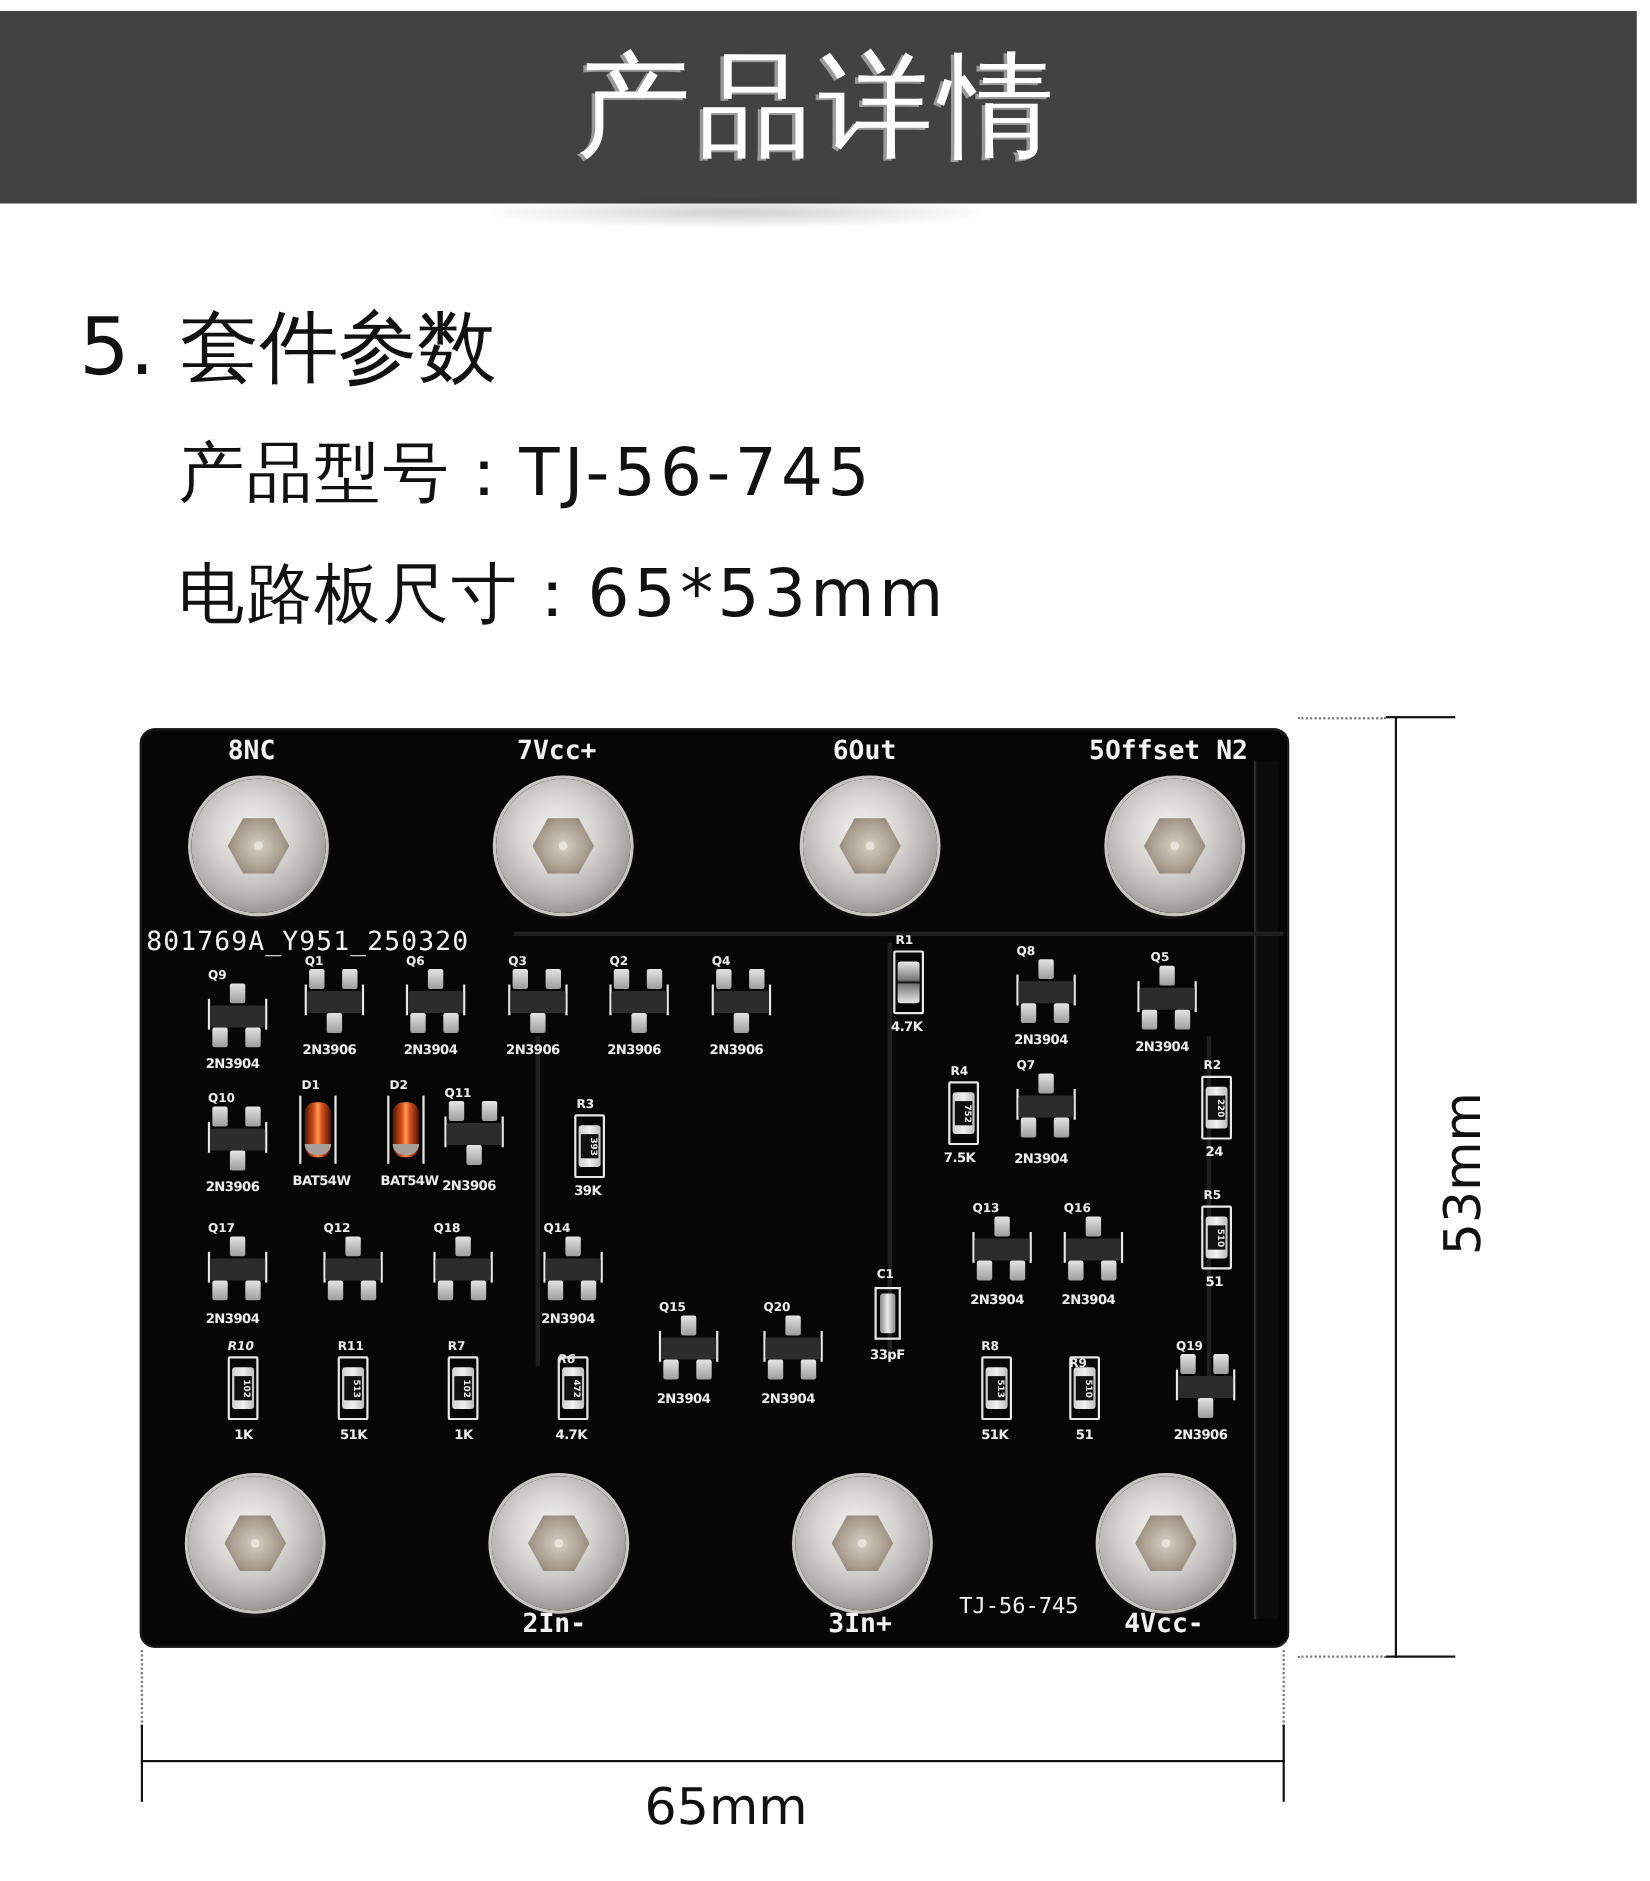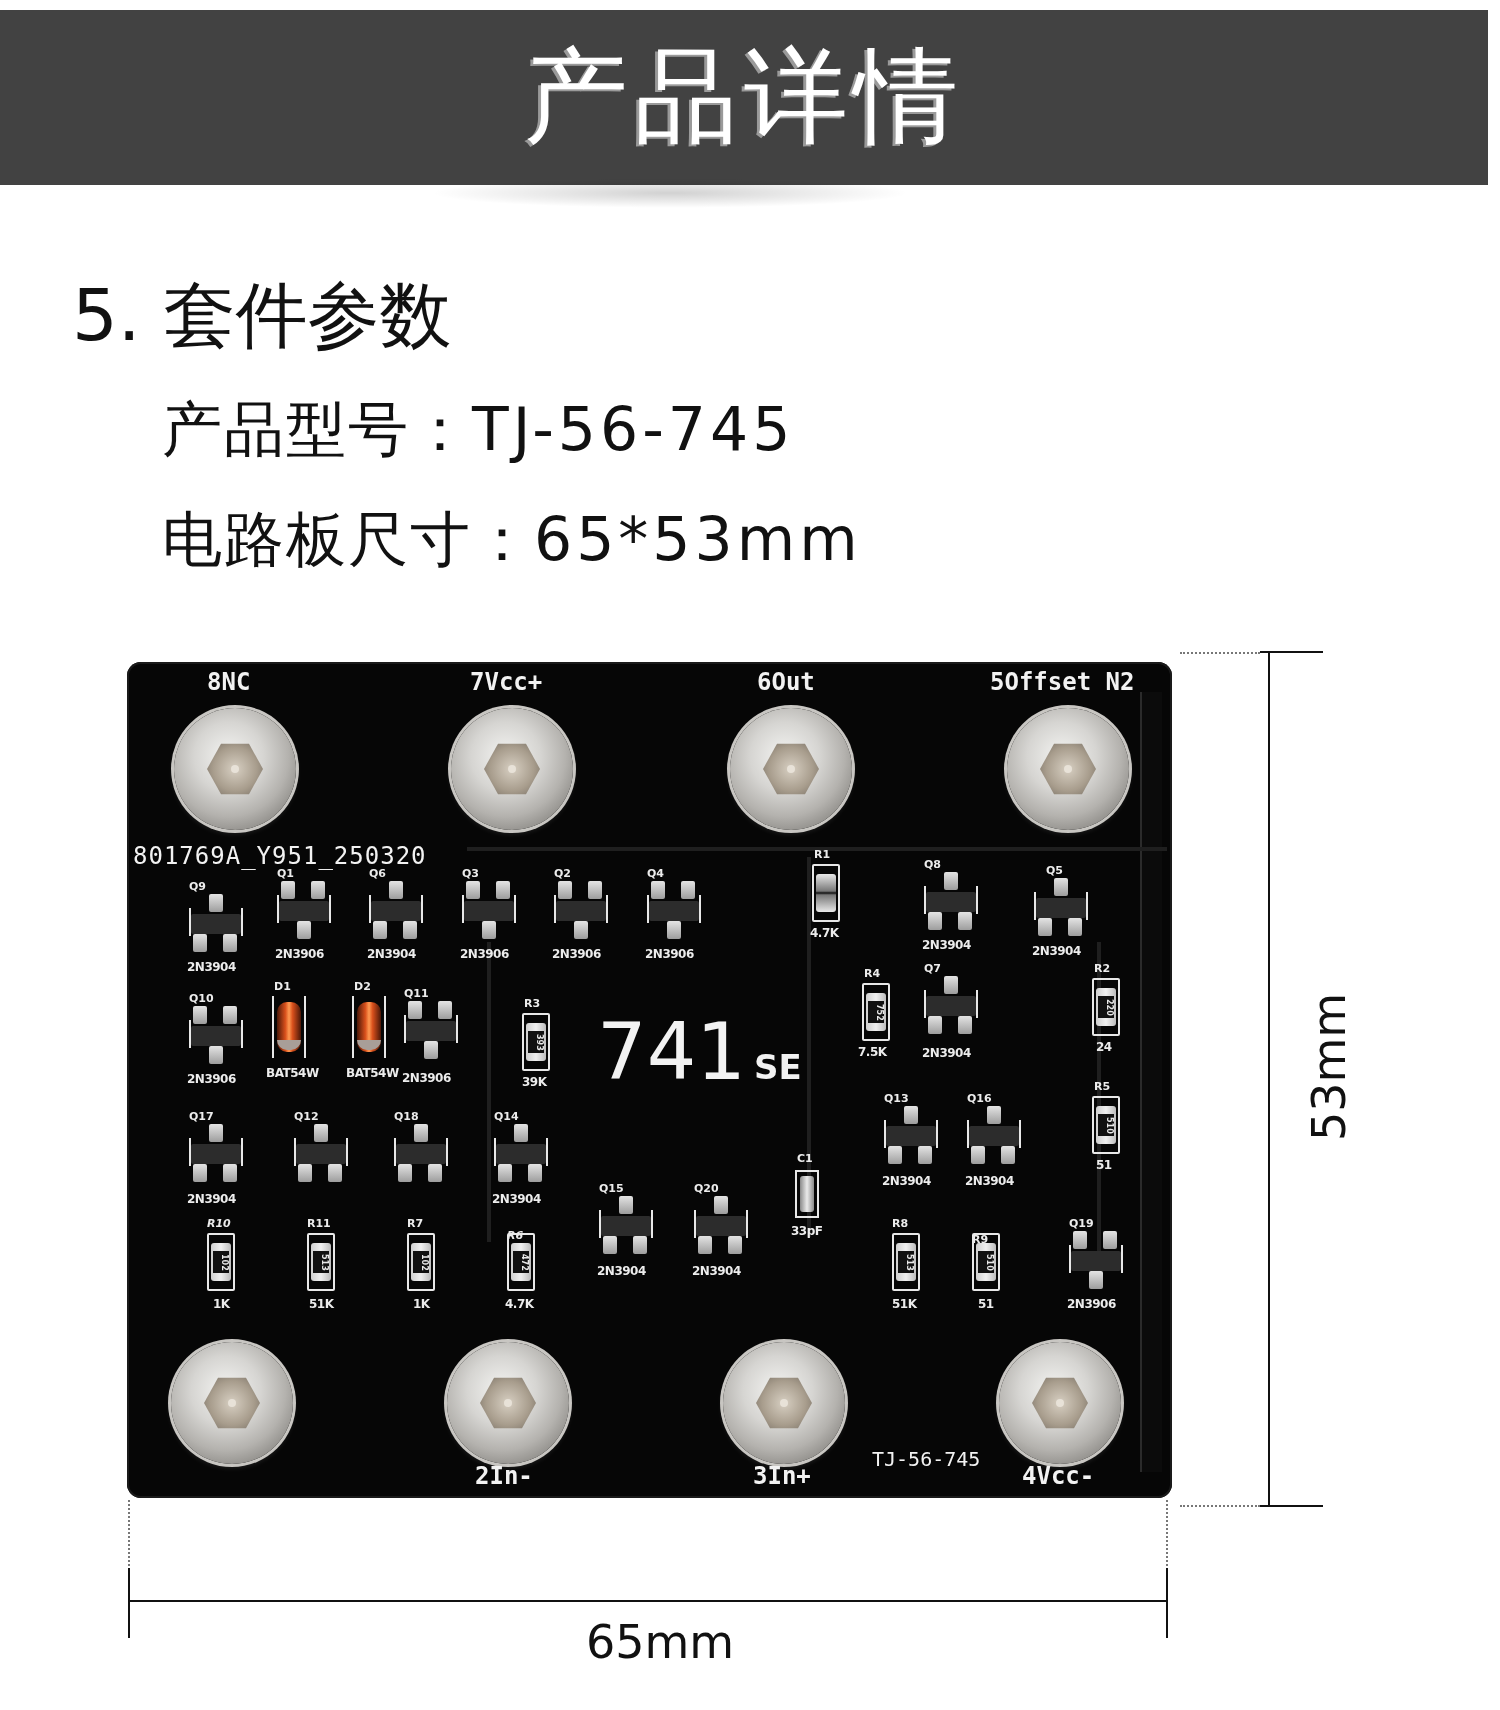--- a/index.html
+++ b/index.html
@@ -286,21 +286,20 @@
   </div>
   <div class="comp" style="left:395px;top:335px;">
     <div class="ref" style="left:2px;top:0;">R3</div>
     <div class="res" style="left:0;top:16px;">
         <div class="body"></div>
         <div class="code">393</div>
       </div>
     <div class="part" style="left:0;top:78px;">39K</div>
   </div>
 
-  <div class="pcb-label chip-mark" style="left:470px;top:345px;"><span>741</span><small>SE</small></div>
 
   <div class="comp" style="left:735px;top:305px;">
     <div class="ref" style="left:2px;top:0;">R4</div>
     <div class="res" style="left:0;top:16px;">
         <div class="body"></div>
         <div class="code">752</div>
       </div>
     <div class="part" style="left:-4px;top:78px;">7.5K</div>
   </div>
   <div class="comp" style="left:795px;top:300px;">

